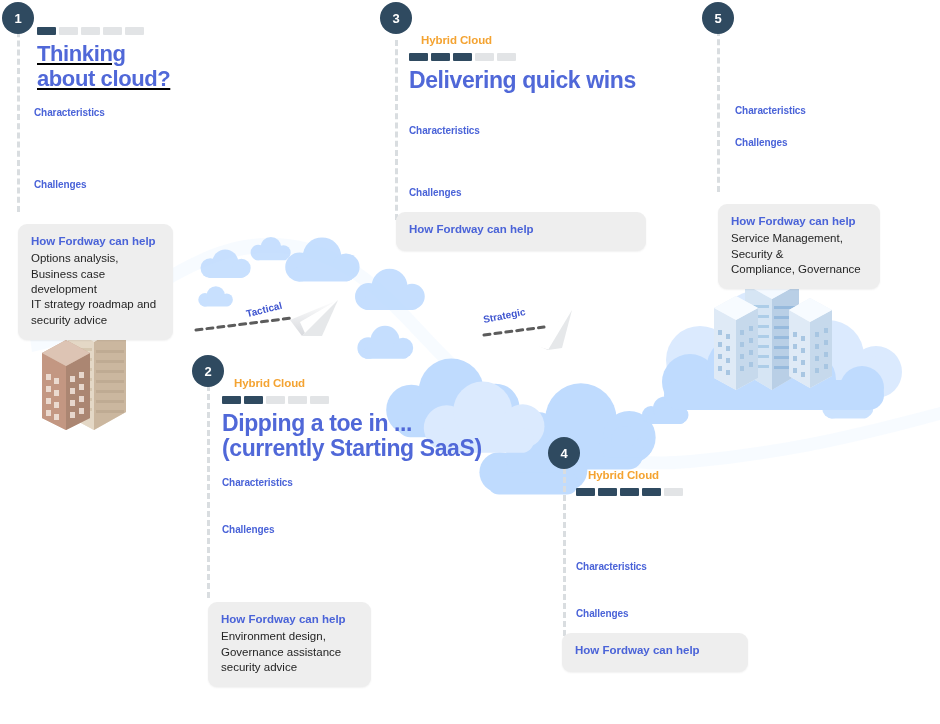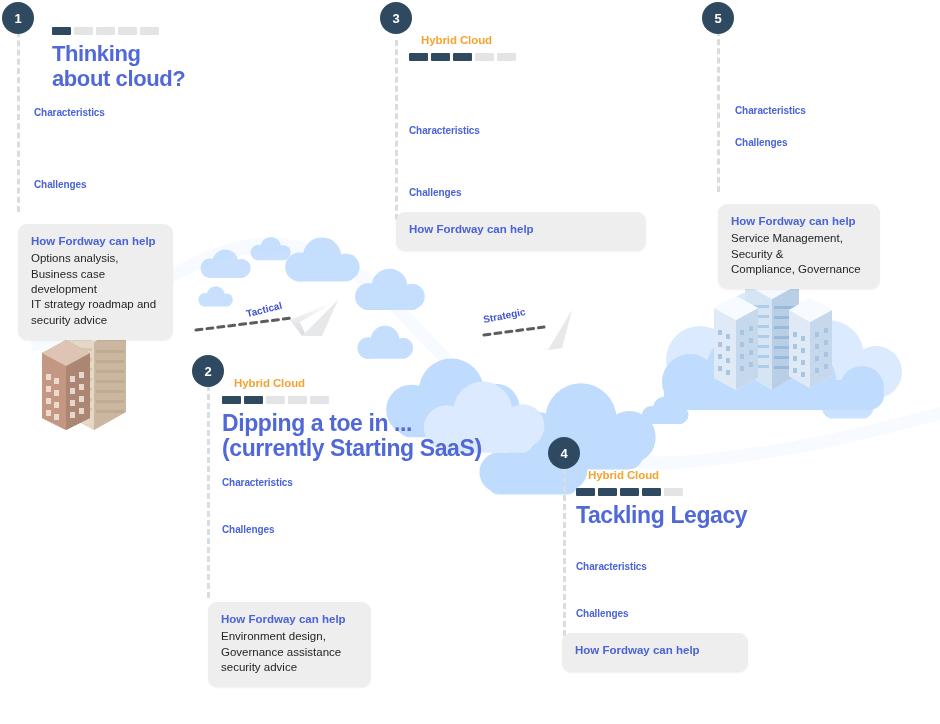--- a/index.html
+++ b/index.html
@@ -401,21 +401,21 @@
     <g>
       <path d="M484,335 L544,327" stroke="#3f3f3f" stroke-width="3" stroke-dasharray="6 5" stroke-linecap="round" fill="none" opacity="0.85"></path>
       <polygon points="534,344 572,310 548,350" fill="url(#gPlane)"></polygon>
       <polygon points="572,310 556,352 530,344" fill="#ffffff"></polygon>
       <polygon points="572,310 548,350 562,348" fill="#e6e8ea"></polygon>
     </g>
   </svg>
 
   <div class="badge" style="left:2px; top:2px;">1</div>
   <div class="vline" style="left:17px; top:22px; height:190px;"></div>
-  <div class="step-body" style="left:52px; top:27px; width:170px;">
+  <div class="step-body" style="left:37px; top:27px; width:170px;text-decoration:underline;">
     <div class="segbar">
       <i class="on"></i>
         <i></i>
         <i></i>
         <i></i>
         <i></i>
     </div>
     <div class="step-title">Thinking
 about cloud?</div>
   </div>
@@ -456,39 +456,39 @@
   <div class="vline" style="left:395px; top:40px; height:180px;"></div>
   <div class="step-body" style="left:409px; top:35px; width:260px;">
     <div class="hybrid">Hybrid Cloud</div>
     <div class="segbar">
       <i class="on"></i>
         <i class="on"></i>
         <i class="on"></i>
         <i></i>
         <i></i>
     </div>
+    <div class="step-title lg">Delivering quick wins</div>
   </div>
   <div class="sublabel" style="left:409px; top:126px;">Characteristics</div>
   <div class="sublabel" style="left:409px; top:188px;">Challenges</div>
   <div class="card" style="left:396px; top:212px; width:250px;">
     <h4>How Fordway can help</h4>
   </div>
 
   <div class="badge" style="left:548px; top:437px;">4</div>
   <div class="vline" style="left:563px; top:468px; height:168px;"></div>
   <div class="step-body" style="left:576px; top:470px; width:250px;">
     <div class="hybrid">Hybrid Cloud</div>
     <div class="segbar">
       <i class="on"></i>
         <i class="on"></i>
         <i class="on"></i>
         <i class="on"></i>
         <i></i>
     </div>
-    <div class="step-title lg">Tackling Legacy</div>
   </div>
   <div class="sublabel" style="left:576px; top:562px;">Characteristics</div>
   <div class="sublabel" style="left:576px; top:609px;">Challenges</div>
   <div class="card" style="left:562px; top:633px; width:186px;">
     <h4>How Fordway can help</h4>
   </div>
 
   <div class="badge" style="left:702px; top:2px;">5</div>
   <div class="vline" style="left:717px; top:30px; height:162px;"></div>
   <div class="sublabel" style="left:735px; top:106px;">Characteristics</div>

